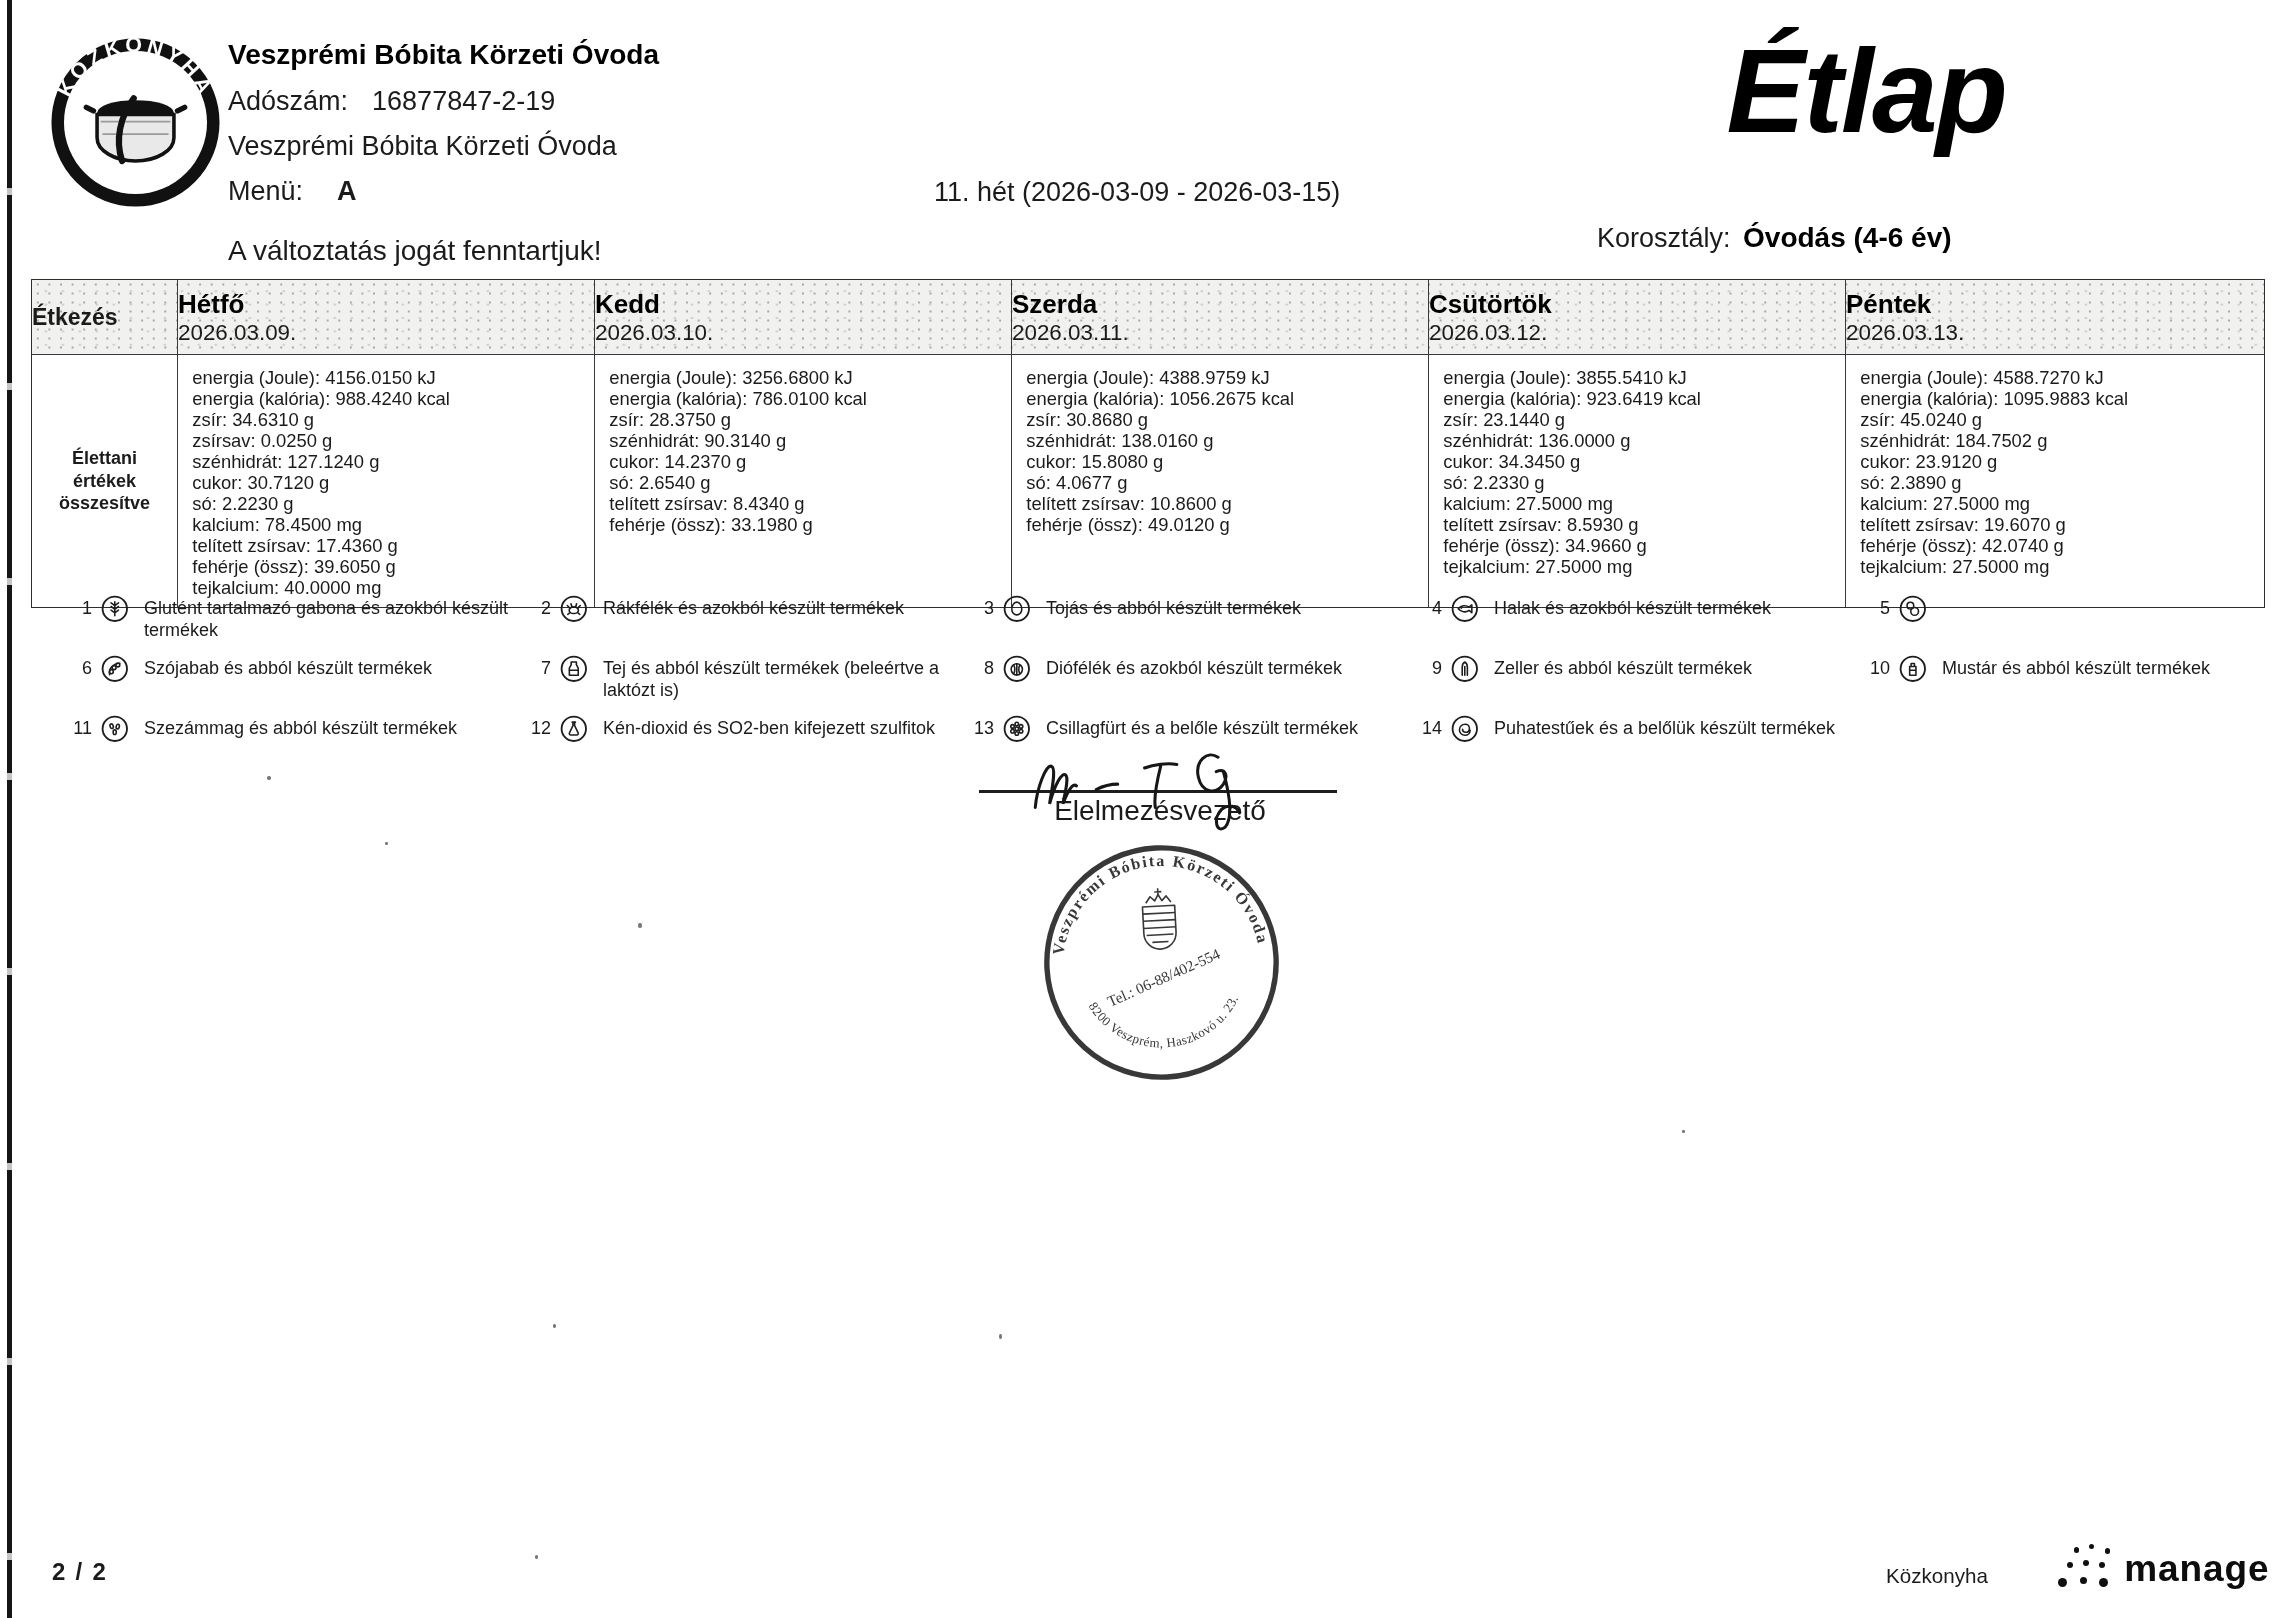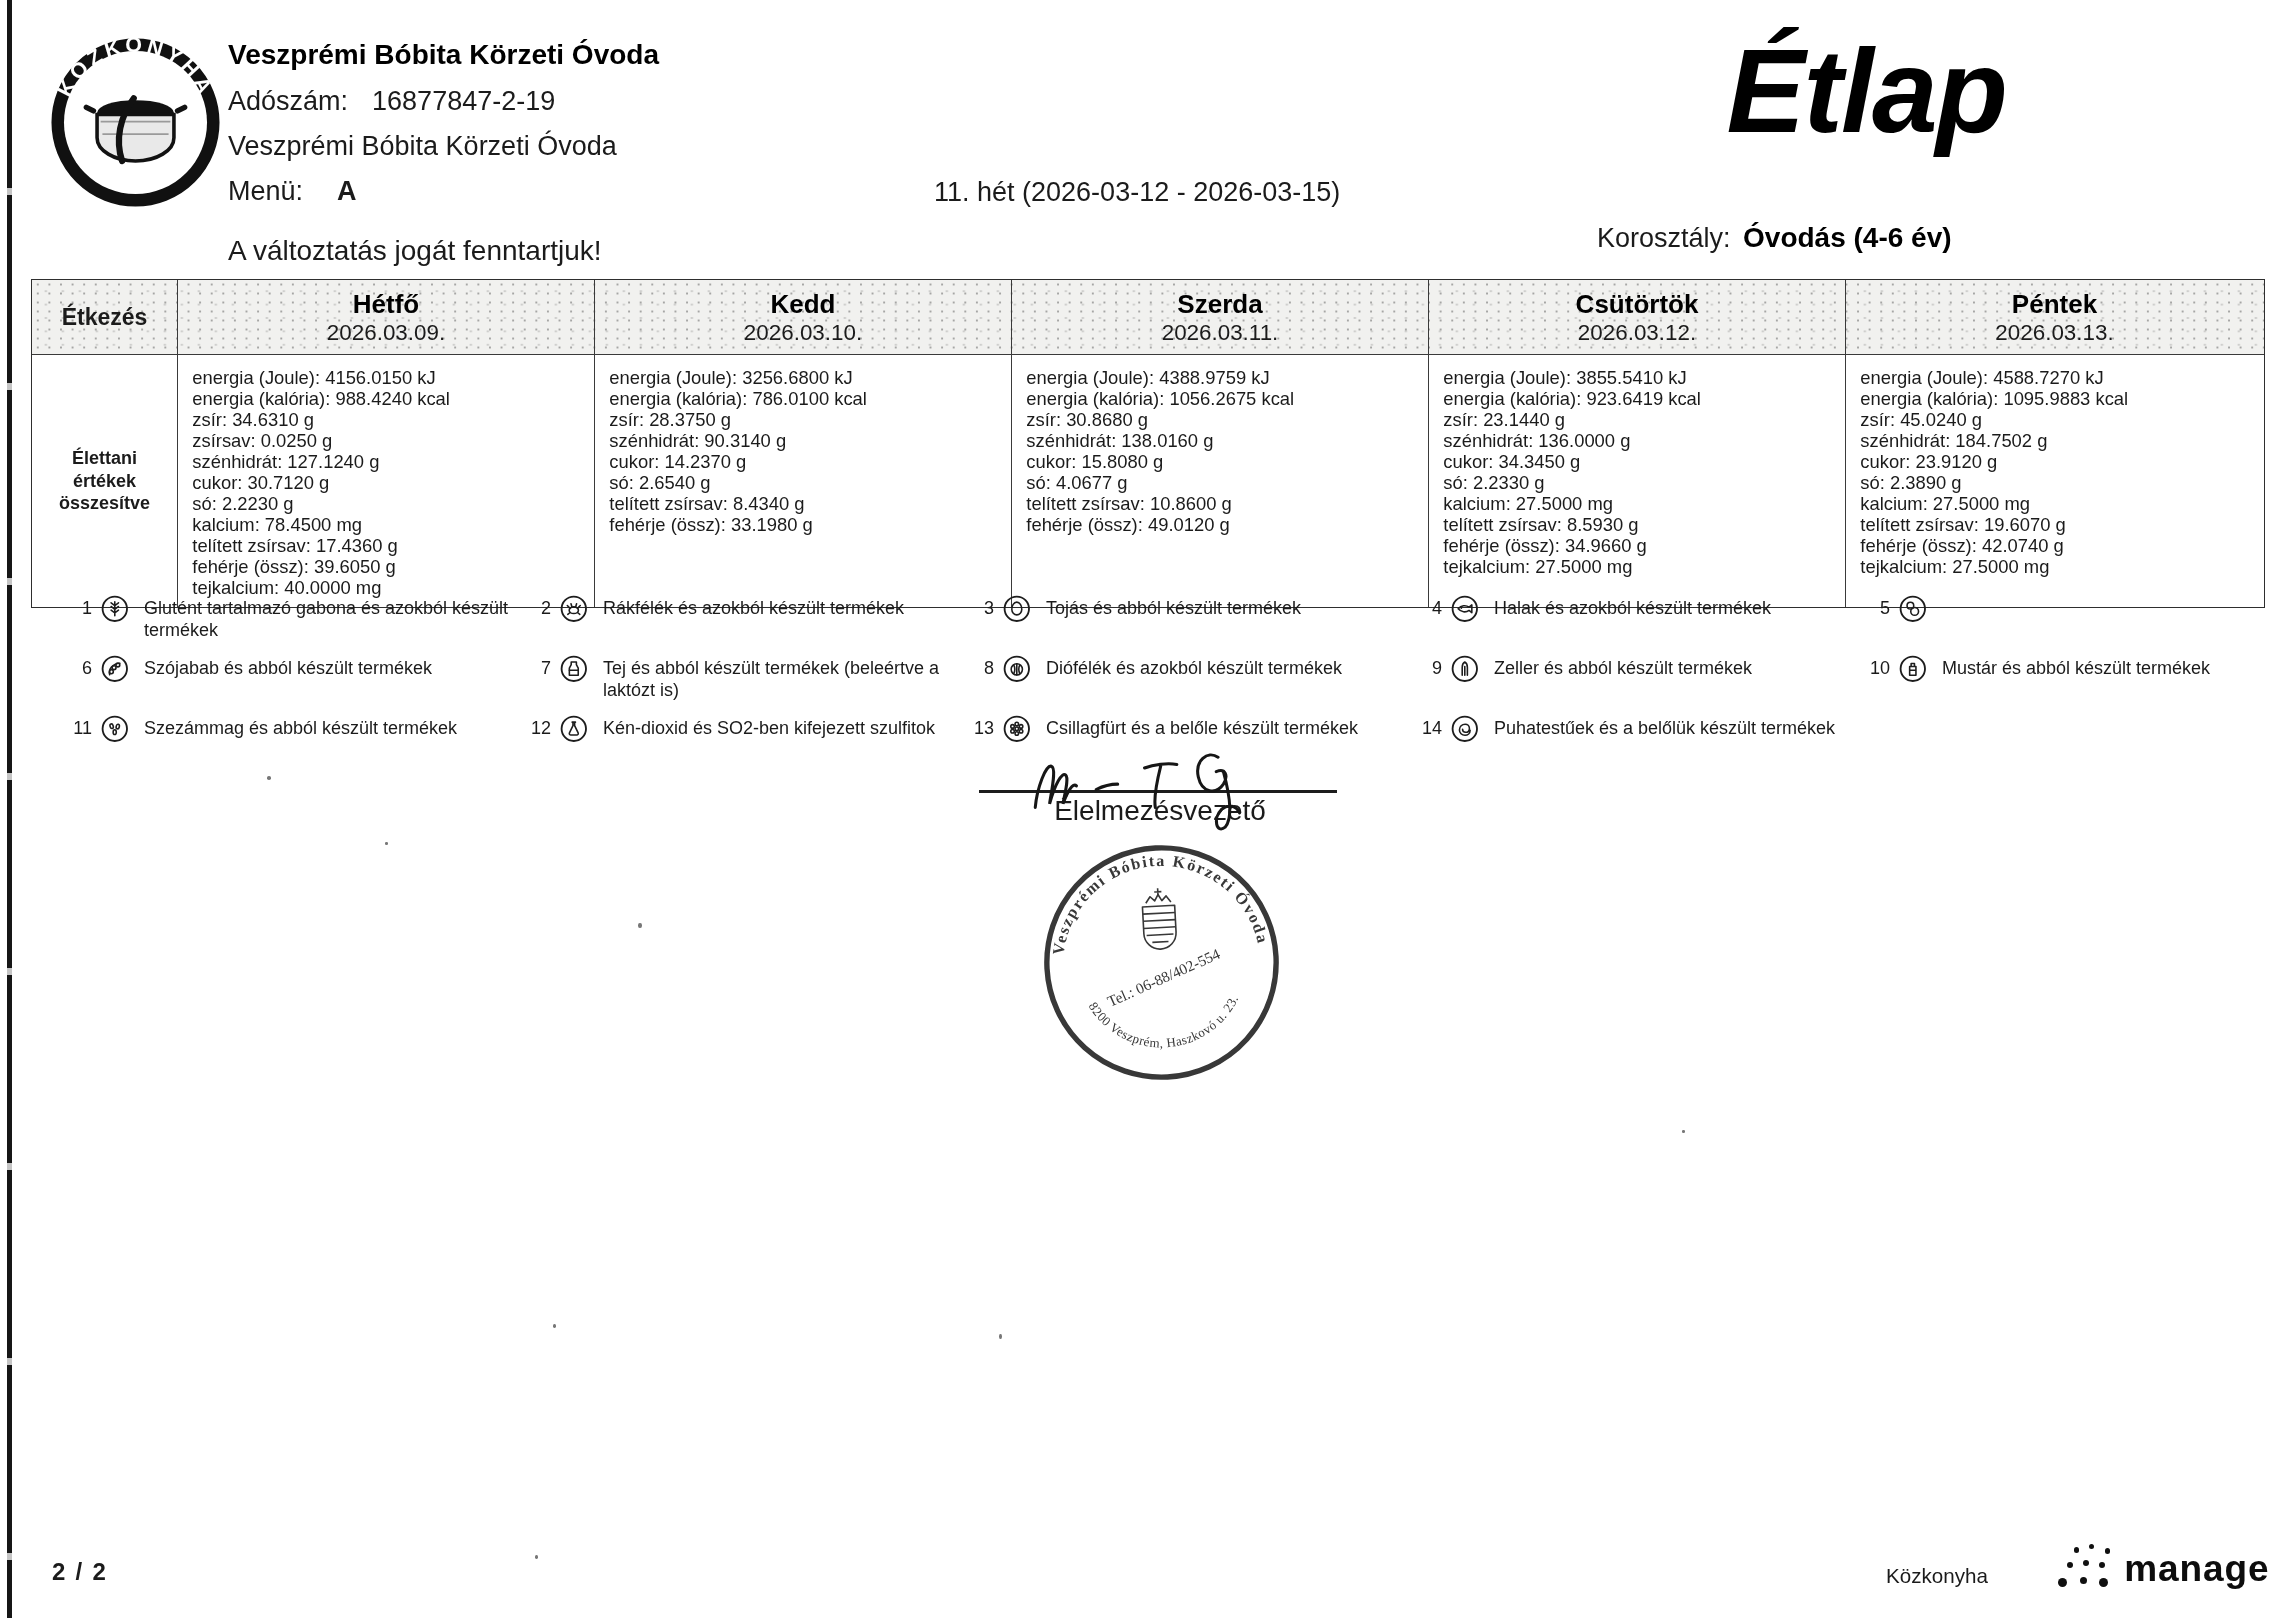--- a/index.html
+++ b/index.html
@@ -27,21 +27,21 @@
   .cell{box-sizing:border-box;border-right:1.3px solid #3a3a3a;}
   .cell:last-child{border-right:none;}
   .hrow{height:75px;border-bottom:1.3px solid #3a3a3a;
     background-color:#f1f1ef;
     background-image:radial-gradient(circle,rgba(45,45,45,.38) 0.9px,transparent 1.3px),
                      radial-gradient(circle,rgba(45,45,45,.22) 0.9px,transparent 1.3px);
     background-size:11.6px 9px,17px 13.4px;background-position:0 0,5.4px 4.5px;}
   .brow{min-height:230px;background:#fff;}
   .c0{width:146px;flex:0 0 146px;}
   .cday{width:417px;flex:0 0 417px;}
-  .hcell{display:flex;flex-direction:column;align-items:center;justify-content:center;}
+  .hcell{display:flex;flex-direction:column;justify-content:center;}
   .etkezes{font-size:23px;font-weight:bold;}
   .dayname{font-size:26px;font-weight:bold;line-height:30px;color:#000;}
   .daydate{font-size:22.4px;line-height:27px;}
   .bcell{padding:11.6px 5.4px 9px 14.3px;}
   .nline{font-size:18.4px;line-height:21px;white-space:nowrap;}
   .rowlabel{display:flex;flex-direction:column;align-items:center;justify-content:center;
             text-align:center;font-size:18px;font-weight:bold;line-height:22.4px;padding:0 7.2px;}
 
   
   .legend{position:absolute;left:56px;top:593px;width:2194px;display:grid;
@@ -103,21 +103,21 @@
 
   <div class="h-line bold" style="top:39px;font-size:28px;color:#000;">Veszprémi Bóbita Körzeti Óvoda</div>
   <div class="h-line" style="top:86px;">
     <span>Adószám:</span><span style="margin-left:24px;">16877847-2-19</span>
   </div>
   <div class="h-line" style="top:131px;">Veszprémi Bóbita Körzeti Óvoda</div>
   <div class="h-line" style="top:176px;">
     <span>Menü:</span><span class="bold" style="margin-left:34px;">A</span>
   </div>
 
-  <div class="week">11. hét (2026-03-12 - 2026-03-15)</div>
+  <div class="week">11. hét (2026-03-09 - 2026-03-15)</div>
 
   <div class="title">Étlap</div>
 
   <div class="koro">
     <span>Korosztály:</span><span class="bold" style="margin-left:12.5px;font-size:28px;color:#000;">Óvodás (4-6 év)</span>
   </div>
 
   <div class="disclaimer">A változtatás jogát fenntartjuk!</div>
 
   <div class="mtable">

